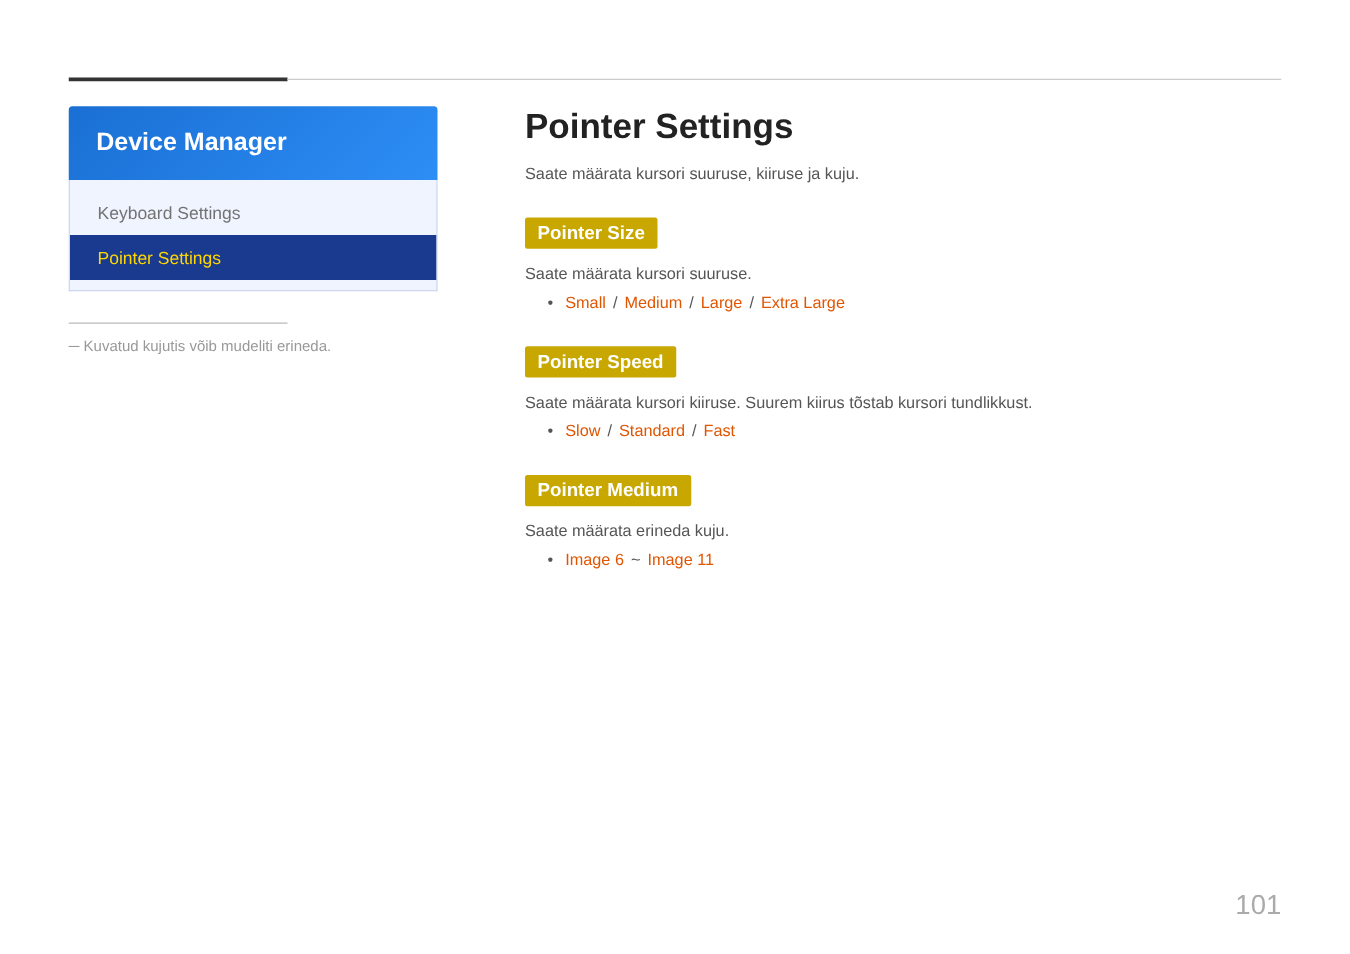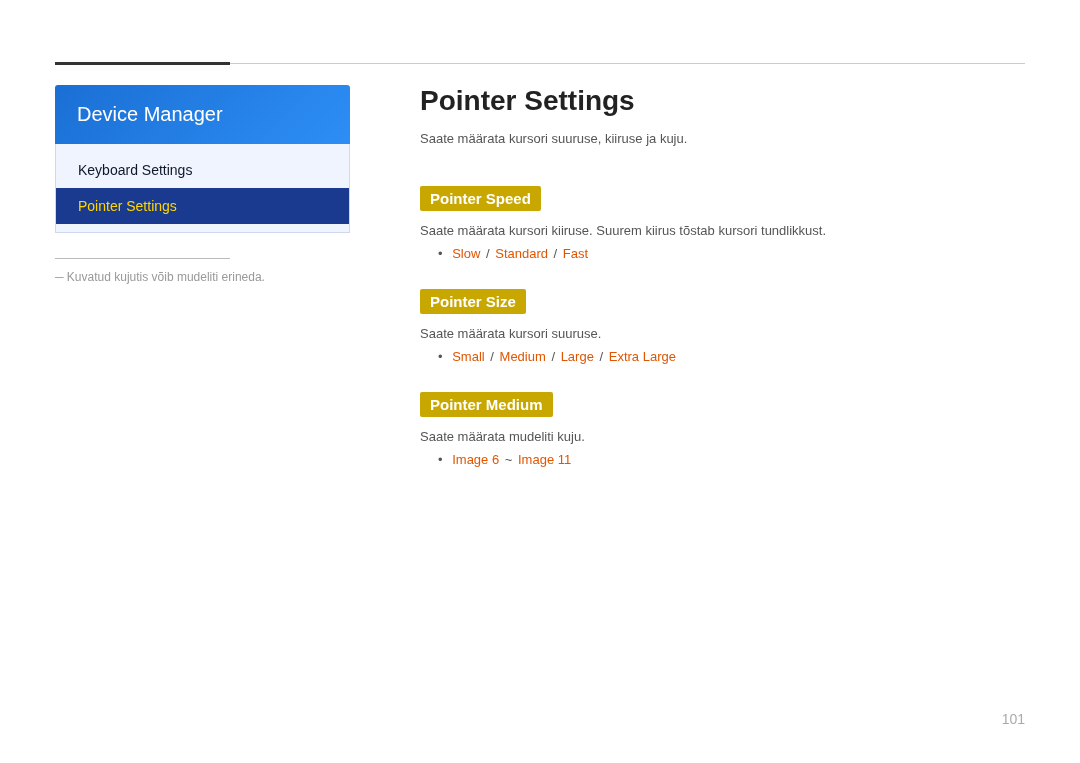--- a/index.html
+++ b/index.html
@@ -45,34 +45,34 @@
     .sidebar-header {
       background: #1a6fd4;
       background: linear-gradient(135deg, #1a6fd4, #2d8ef5);
       padding: 18px 22px;
       border-radius: 3px 3px 0 0;
     }
 
     .sidebar-header-title {
       color: #ffffff;
       font-size: 20px;
-      font-weight: normal;
+      font-weight: bold;
     }
 
     .sidebar-menu {
       background: #f0f4ff;
       border: 1px solid #d0d8f0;
       border-top: none;
       padding: 8px 0;
     }
 
     .sidebar-item {
       padding: 10px 22px;
       font-size: 14px;
-      color: #0f172a;
+      color: #737373;
       cursor: pointer;
     }
 
     .sidebar-item.active {
       background: #1a3a8f;
       color: #ffd700;
       font-weight: 500;
     }
 
     
@@ -104,21 +104,21 @@
     .page-title {
       font-size: 28px;
       font-weight: bold;
       color: #222222;
       margin-bottom: 14px;
     }
 
     .page-subtitle {
       font-size: 13px;
       color: #555555;
-      margin-bottom: 40px;
+      margin-bottom: 28px;
     }
 
     
     .section {
       margin-bottom: 28px;
     }
 
     .section-title {
       display: inline-block;
       background: #c8a800;
@@ -155,23 +155,23 @@
     }
 
     .option-separator {
       color: #555555;
       margin: 0 2px;
     }
 
     
     .page-number {
       position: absolute;
-      bottom: 36px;
+      bottom: 26px;
       right: 55px;
-      font-size: 14px;
+      font-size: 22px;
       color: #aaaaaa;
       font-weight: 300;
       text-align: right;
     }
   </style>
 </head>
 <body>
 
 <div class="top-lines">
   <div class="top-line-dark"></div>
@@ -188,44 +188,44 @@
   </div>
 </div>
 
 <div class="footnote-divider"></div>
 
 <div class="footnote">─  Kuvatud kujutis võib mudeliti erineda.</div>
 
 <div class="main-content">
   <h1 class="page-title">Pointer Settings</h1>
   <p class="page-subtitle">Saate määrata kursori suuruse, kiiruse ja kuju.</p>
+
+  <div class="section">
+    <div class="section-title">Pointer Size</div>
+    <p class="section-desc">Saate määrata kursori suuruse.</p>
+    <ul class="section-options">
+      <li>
+        <span class="option-link">Small</span><span class="option-separator"> / </span><span class="option-link">Medium</span><span class="option-separator"> / </span><span class="option-link">Large</span><span class="option-separator"> / </span><span class="option-link">Extra Large</span>
+      </li>
+    </ul>
+  </div>
 
   <div class="section">
     <div class="section-title">Pointer Speed</div>
     <p class="section-desc">Saate määrata kursori kiiruse. Suurem kiirus tõstab kursori tundlikkust.</p>
     <ul class="section-options">
       <li>
         <span class="option-link">Slow</span><span class="option-separator"> / </span><span class="option-link">Standard</span><span class="option-separator"> / </span><span class="option-link">Fast</span>
       </li>
     </ul>
   </div>
 
   <div class="section">
-    <div class="section-title">Pointer Size</div>
-    <p class="section-desc">Saate määrata kursori suuruse.</p>
-    <ul class="section-options">
-      <li>
-        <span class="option-link">Small</span><span class="option-separator"> / </span><span class="option-link">Medium</span><span class="option-separator"> / </span><span class="option-link">Large</span><span class="option-separator"> / </span><span class="option-link">Extra Large</span>
-      </li>
-    </ul>
-  </div>
-
-  <div class="section">
     <div class="section-title">Pointer Medium</div>
-    <p class="section-desc">Saate määrata mudeliti kuju.</p>
+    <p class="section-desc">Saate määrata erineda kuju.</p>
     <ul class="section-options">
       <li>
         <span class="option-link">Image 6</span><span class="option-separator"> ~ </span><span class="option-link">Image 11</span>
       </li>
     </ul>
   </div>
 </div>
 
 <div class="page-number">101</div>
 

